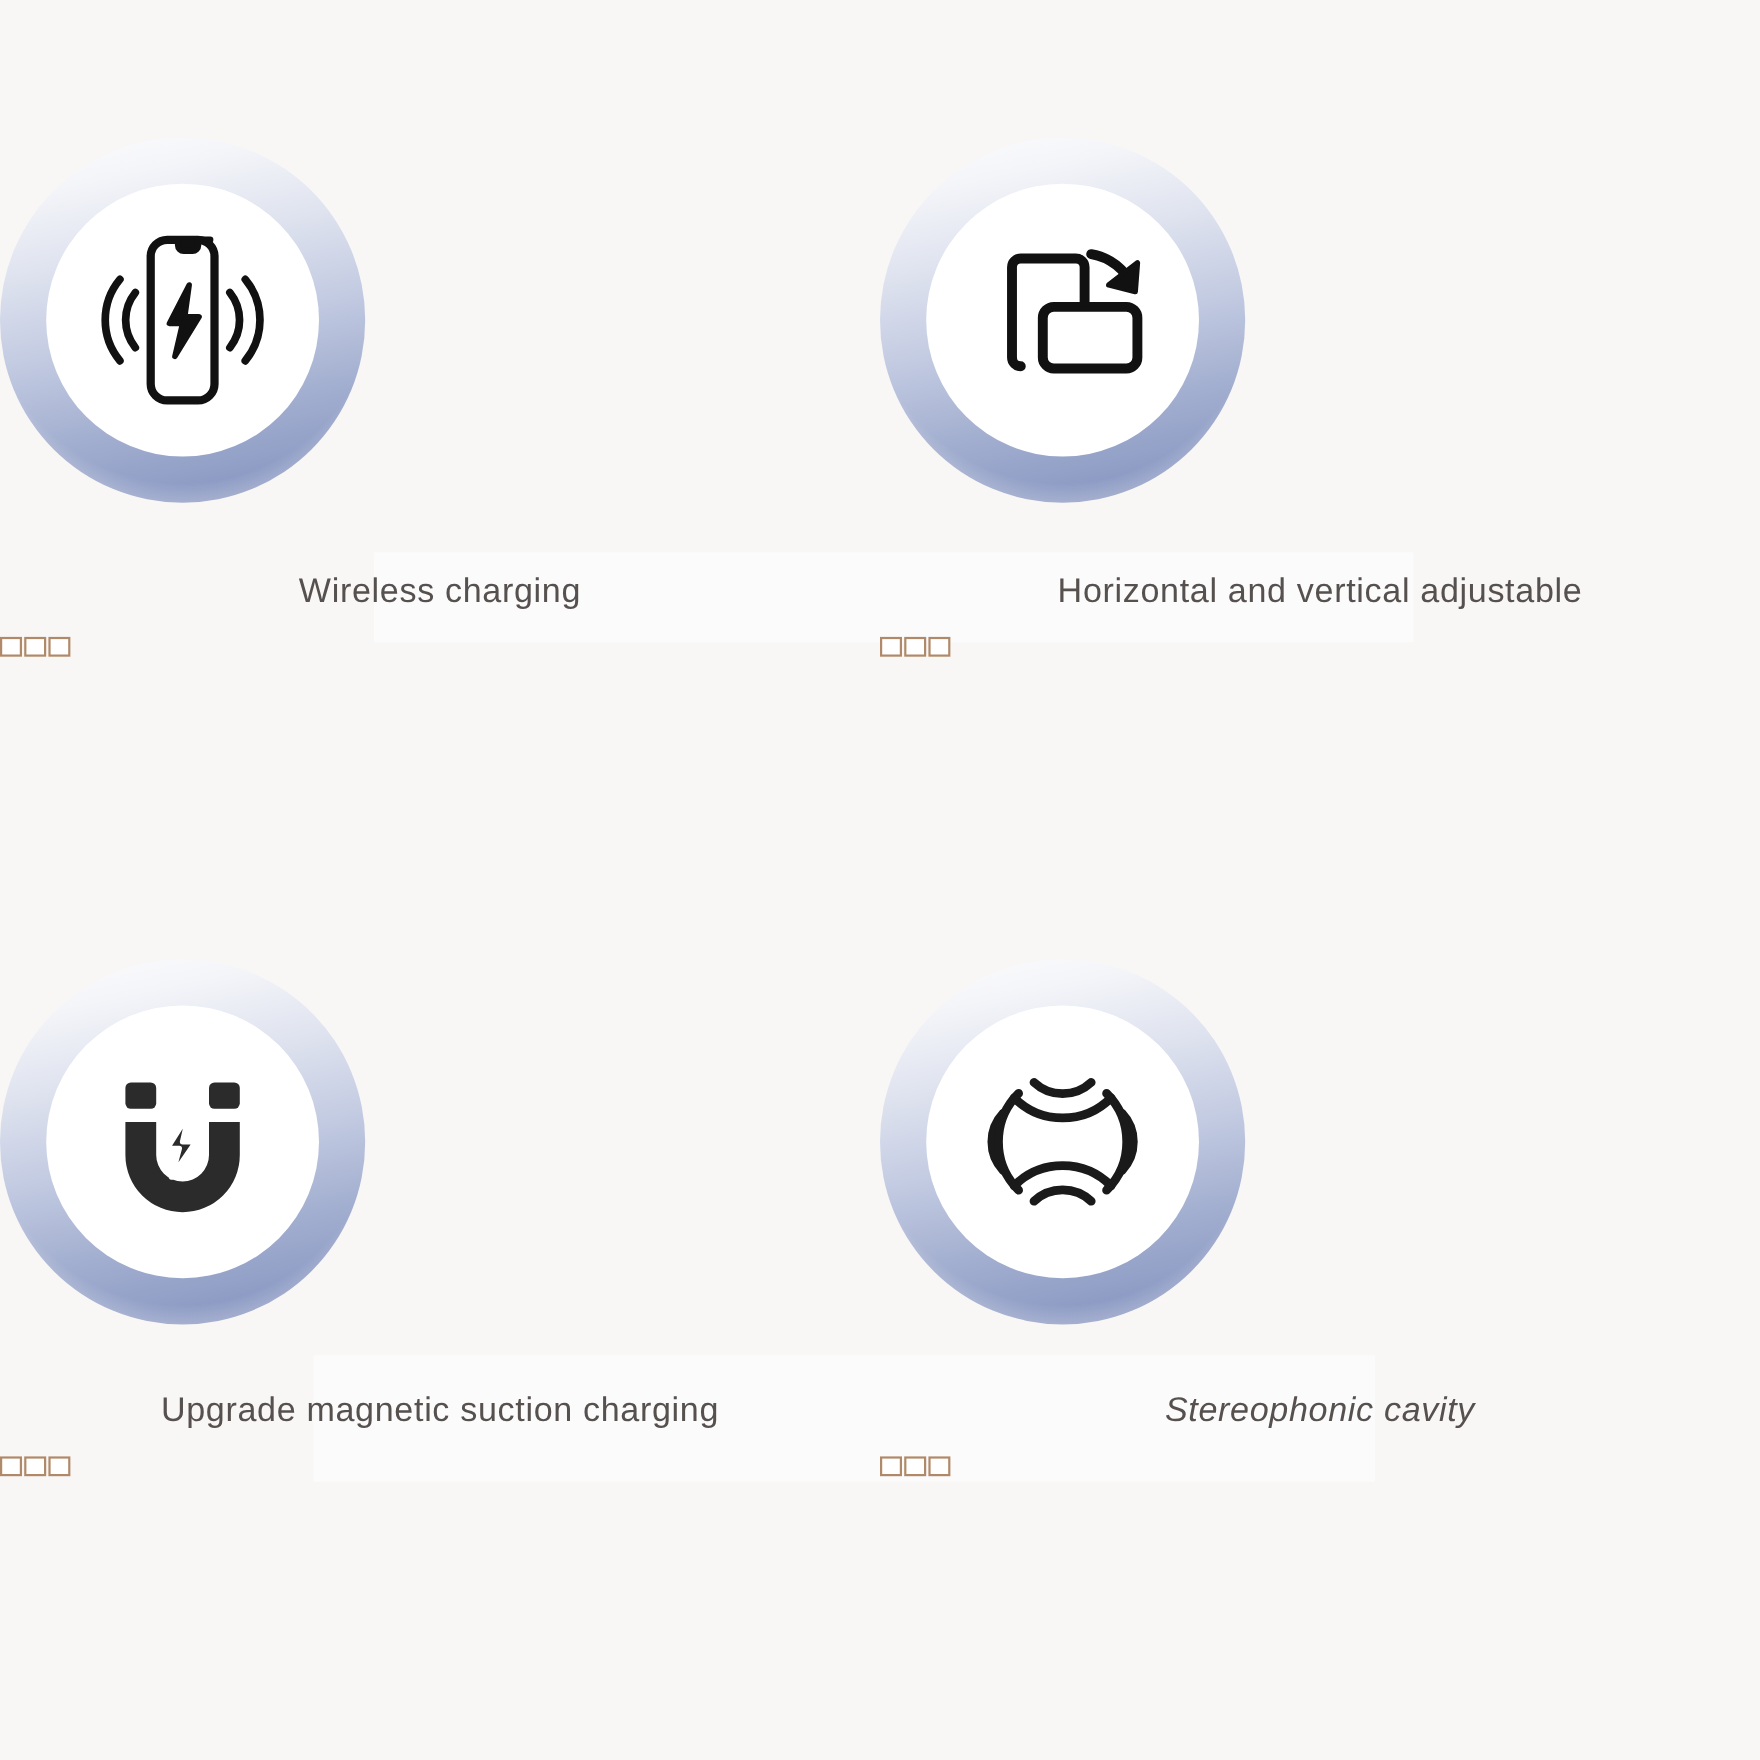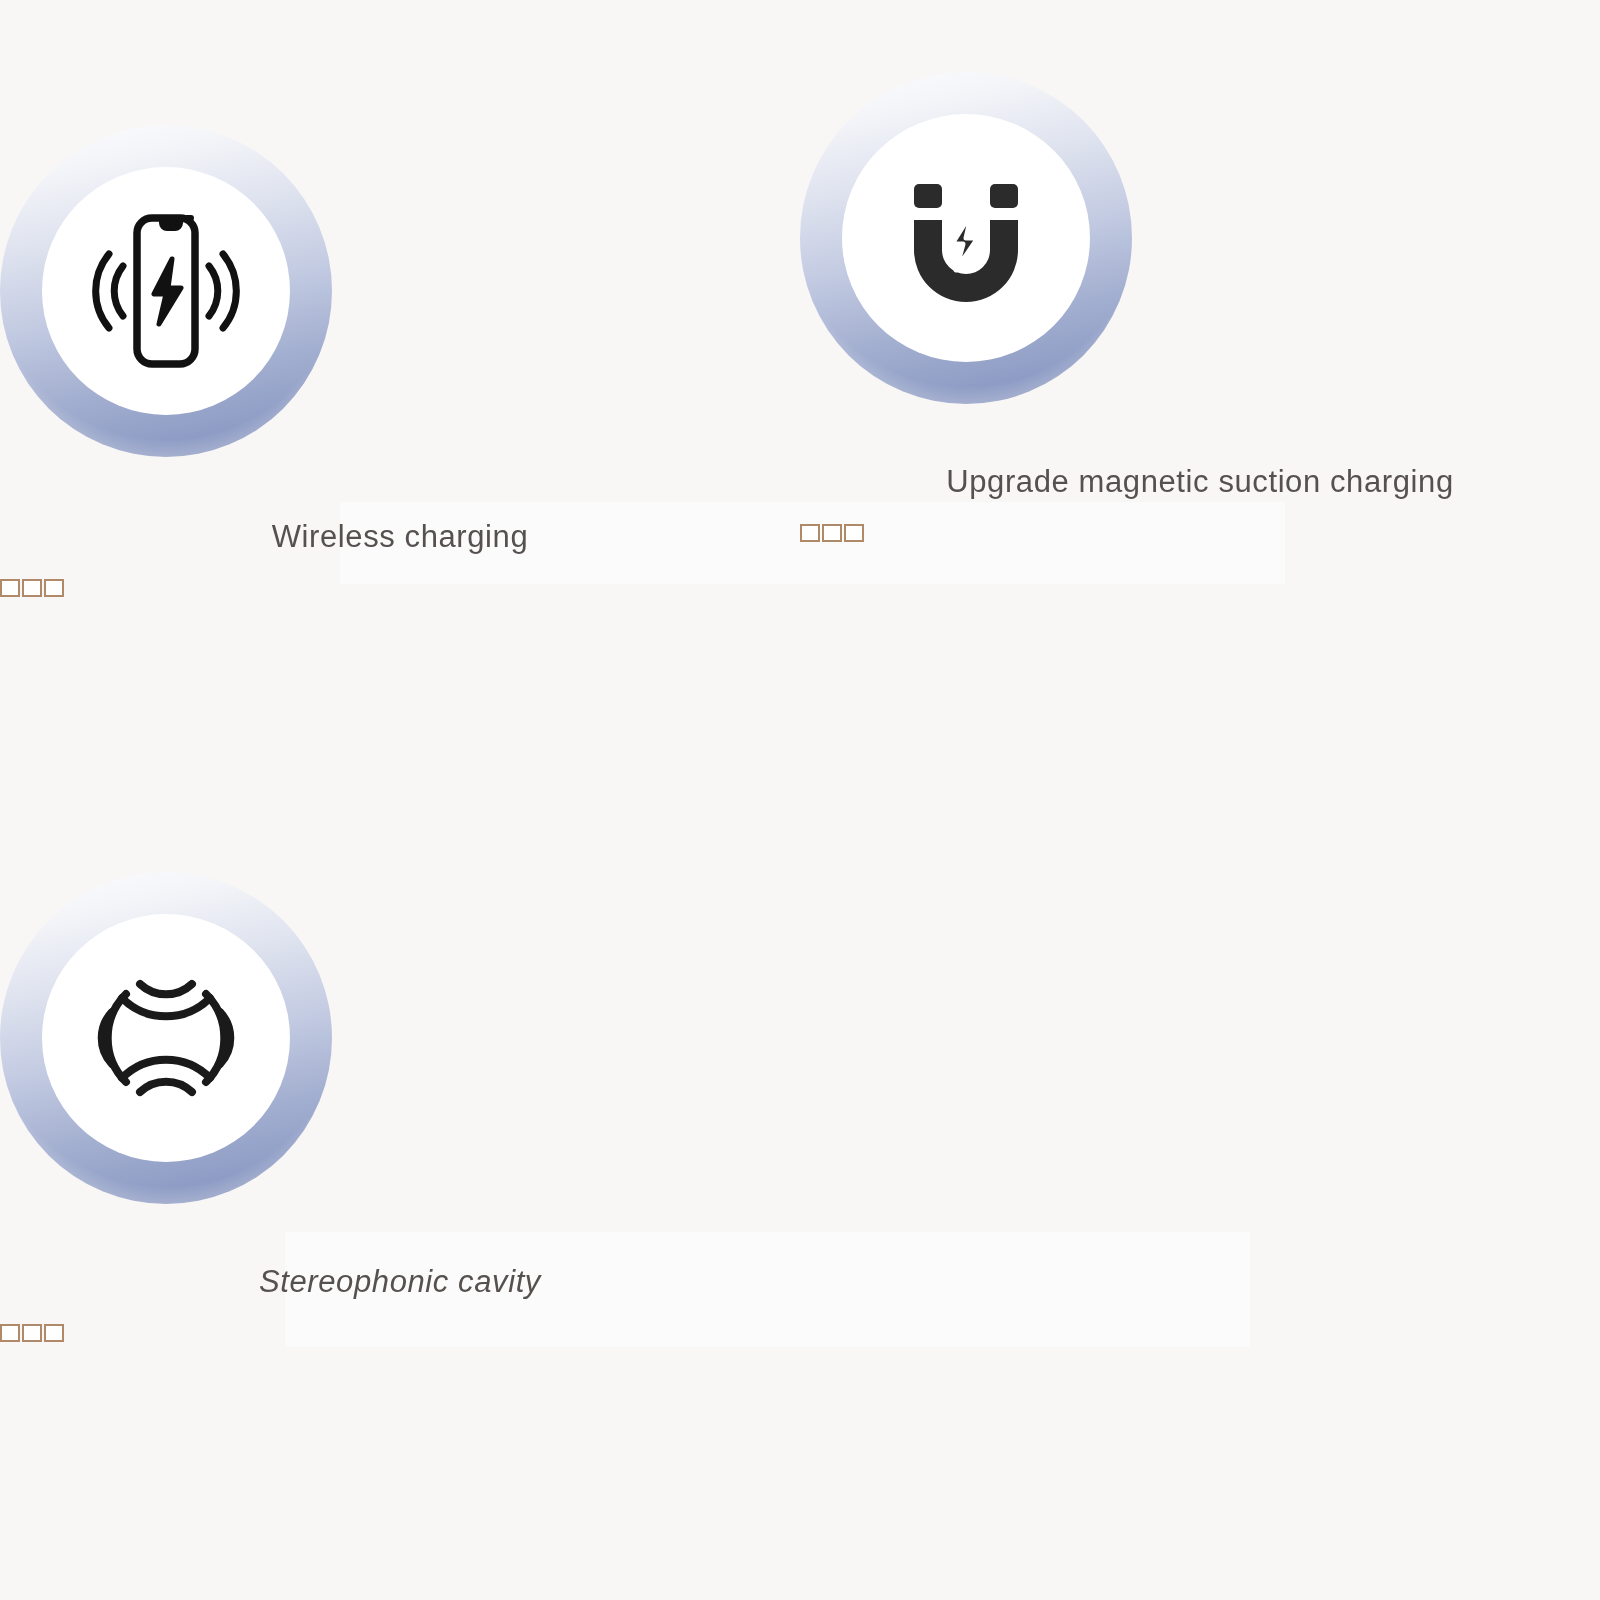--- a/index.html
+++ b/index.html
@@ -148,20 +148,43 @@
       </div>
     </div>
     <div class="label">Wireless charging</div>
     <div class="ticks">
       <span></span>
       <span></span>
       <span></span>
     </div>
   </div>
 
+  <div class="cell r1 row1 cell-1">
+    <div class="badge">
+      <div class="badge-inner">
+        <span>
+          <svg width="180" height="180" viewBox="0 0 180 180" fill="none" stroke="#111111" stroke-width="9" stroke-linecap="round" stroke-linejoin="round">
+
+            <path d="M52 132 a8 8 0 0 1 -8 -8 V42 a8 8 0 0 1 8 -8 h50 a8 8 0 0 1 8 8 v34"></path>
+
+            <rect x="72" y="78" width="86" height="56" rx="10" ry="10"></rect>
+
+            <path d="M116 30 a50 50 0 0 1 38 30" stroke-width="9"></path>
+            <path d="M158 38 L156 64 L132 58 Z" fill="#111111" stroke-width="5"></path>
+          </svg>
+        </span>
+      </div>
+    </div>
+    <div class="label">Horizontal and vertical adjustable</div>
+    <div class="ticks">
+      <span></span>
+      <span></span>
+      <span></span>
+    </div>
+  </div>
 
   <div class="cell r2 row2 cell-2">
     <div class="badge">
       <div class="badge-inner">
         <span>
           <svg width="160" height="160" viewBox="0 0 160 160" fill="none">
 
             <path d="M28 62 v30 a52 52 0 0 0 104 0 V62 h-28 v30 a24 24 0 0 1 -48 0 V62 Z" fill="#2b2b2b"></path>
 
             <rect x="28" y="26" width="28" height="24" rx="5" ry="5" fill="#2b2b2b"></rect>

